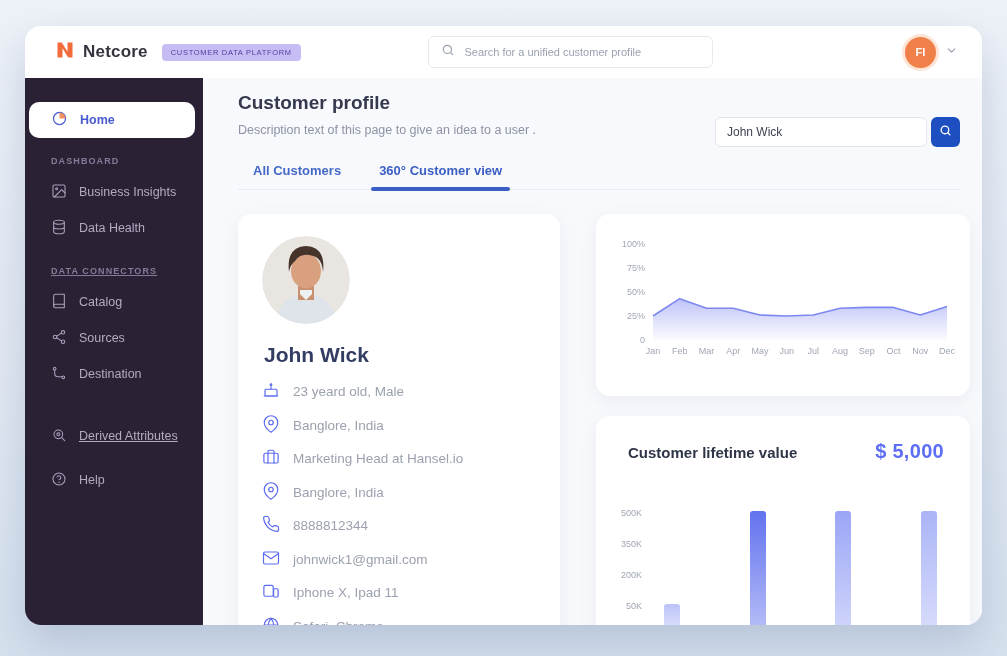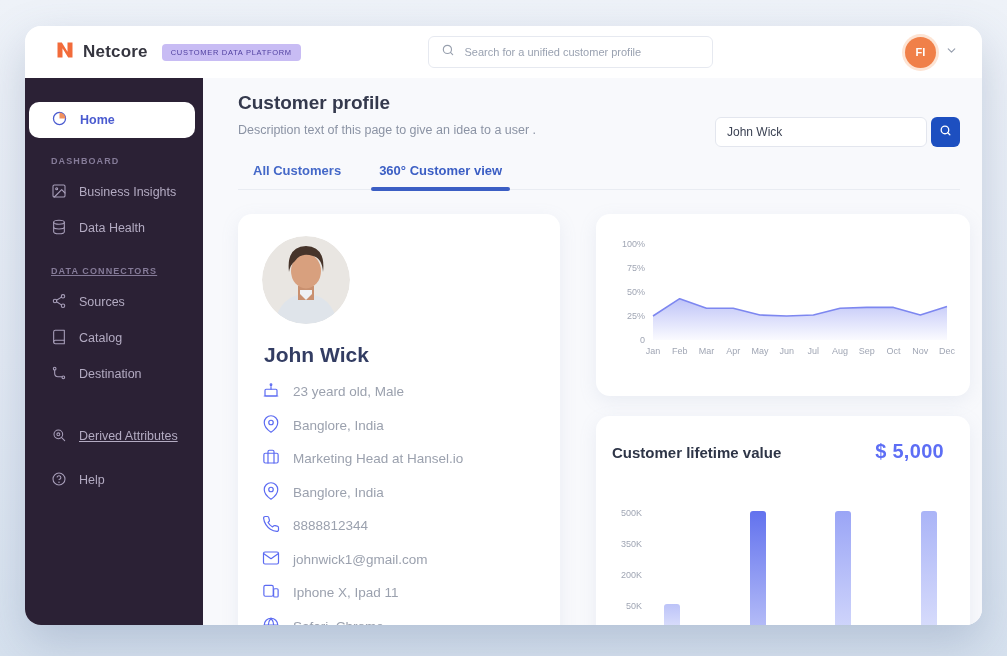--- a/index.html
+++ b/index.html
@@ -168,37 +168,37 @@
             </svg>
         </span>
         <span>Data Health</span>
       </div>
 
       <div class="side-section gap-lg">DATA CONNECTORS</div>
 
       <div class="side-item">
         <span>
           <svg width="16" height="16" viewBox="0 0 24 24" fill="none" stroke="#a89fba" stroke-width="1.6" stroke-linecap="round" stroke-linejoin="round">
+              <path d="M4 19.5A2.5 2.5 0 0 1 6.5 17H20"></path>
+              <path d="M6.5 2H20v20H6.5A2.5 2.5 0 0 1 4 19.5v-15A2.5 2.5 0 0 1 6.5 2z"></path>
+            </svg>
+        </span>
+        <span>Catalog</span>
+      </div>
+      <div class="side-item">
+        <span>
+          <svg width="16" height="16" viewBox="0 0 24 24" fill="none" stroke="#a89fba" stroke-width="1.6" stroke-linecap="round" stroke-linejoin="round">
               <circle cx="18" cy="5" r="2.6"></circle>
               <circle cx="6" cy="12" r="2.6"></circle>
               <circle cx="18" cy="19" r="2.6"></circle>
               <line x1="8.3" y1="10.8" x2="15.7" y2="6.2"></line>
               <line x1="8.3" y1="13.2" x2="15.7" y2="17.8"></line>
             </svg>
         </span>
         <span>Sources</span>
-      </div>
-      <div class="side-item">
-        <span>
-          <svg width="16" height="16" viewBox="0 0 24 24" fill="none" stroke="#a89fba" stroke-width="1.6" stroke-linecap="round" stroke-linejoin="round">
-              <path d="M4 19.5A2.5 2.5 0 0 1 6.5 17H20"></path>
-              <path d="M6.5 2H20v20H6.5A2.5 2.5 0 0 1 4 19.5v-15A2.5 2.5 0 0 1 6.5 2z"></path>
-            </svg>
-        </span>
-        <span>Catalog</span>
       </div>
       <div class="side-item">
         <span>
           <svg width="16" height="16" viewBox="0 0 24 24" fill="none" stroke="#a89fba" stroke-width="1.6" stroke-linecap="round" stroke-linejoin="round">
               <circle cx="5.5" cy="5.5" r="2"></circle>
               <circle cx="18.5" cy="18.5" r="2"></circle>
               <path d="M5.5 7.5v5a5 5 0 0 0 5 5h5.5"></path>
             </svg>
         </span>
         <span>Destination</span>
@@ -374,21 +374,21 @@
                 <text x="203.36363636363637" y="119" text-anchor="middle" class="tick">Jul</text>
                 <text x="230.0909090909091" y="119" text-anchor="middle" class="tick">Aug</text>
                 <text x="256.8181818181818" y="119" text-anchor="middle" class="tick">Sep</text>
                 <text x="283.5454545454545" y="119" text-anchor="middle" class="tick">Oct</text>
                 <text x="310.27272727272725" y="119" text-anchor="middle" class="tick">Nov</text>
                 <text x="337" y="119" text-anchor="middle" class="tick">Dec</text>
               </svg>
           </div>
           <div class="card clv-card">
             <div class="clv-head">
-              <div class="chart-title" style="margin-left:0">Customer lifetime value</div>
+              <div class="chart-title" style="margin-left:16px">Customer lifetime value</div>
               <div class="clv-value">$ 5,000</div>
             </div>
             <svg id="clv-chart" width="346" height="152" viewBox="0 0 346 152">
                 <defs>
                   <linearGradient id="bg0" x1="0" y1="0" x2="0" y2="1">
                     <stop offset="0%" stop-color="#bcc3f8" stop-opacity="1"></stop>
                     <stop offset="100%" stop-color="#bcc3f8" stop-opacity="0.45"></stop>
                   </linearGradient>
                   <linearGradient id="bg1" x1="0" y1="0" x2="0" y2="1">
                     <stop offset="0%" stop-color="#6272ee" stop-opacity="1"></stop>

